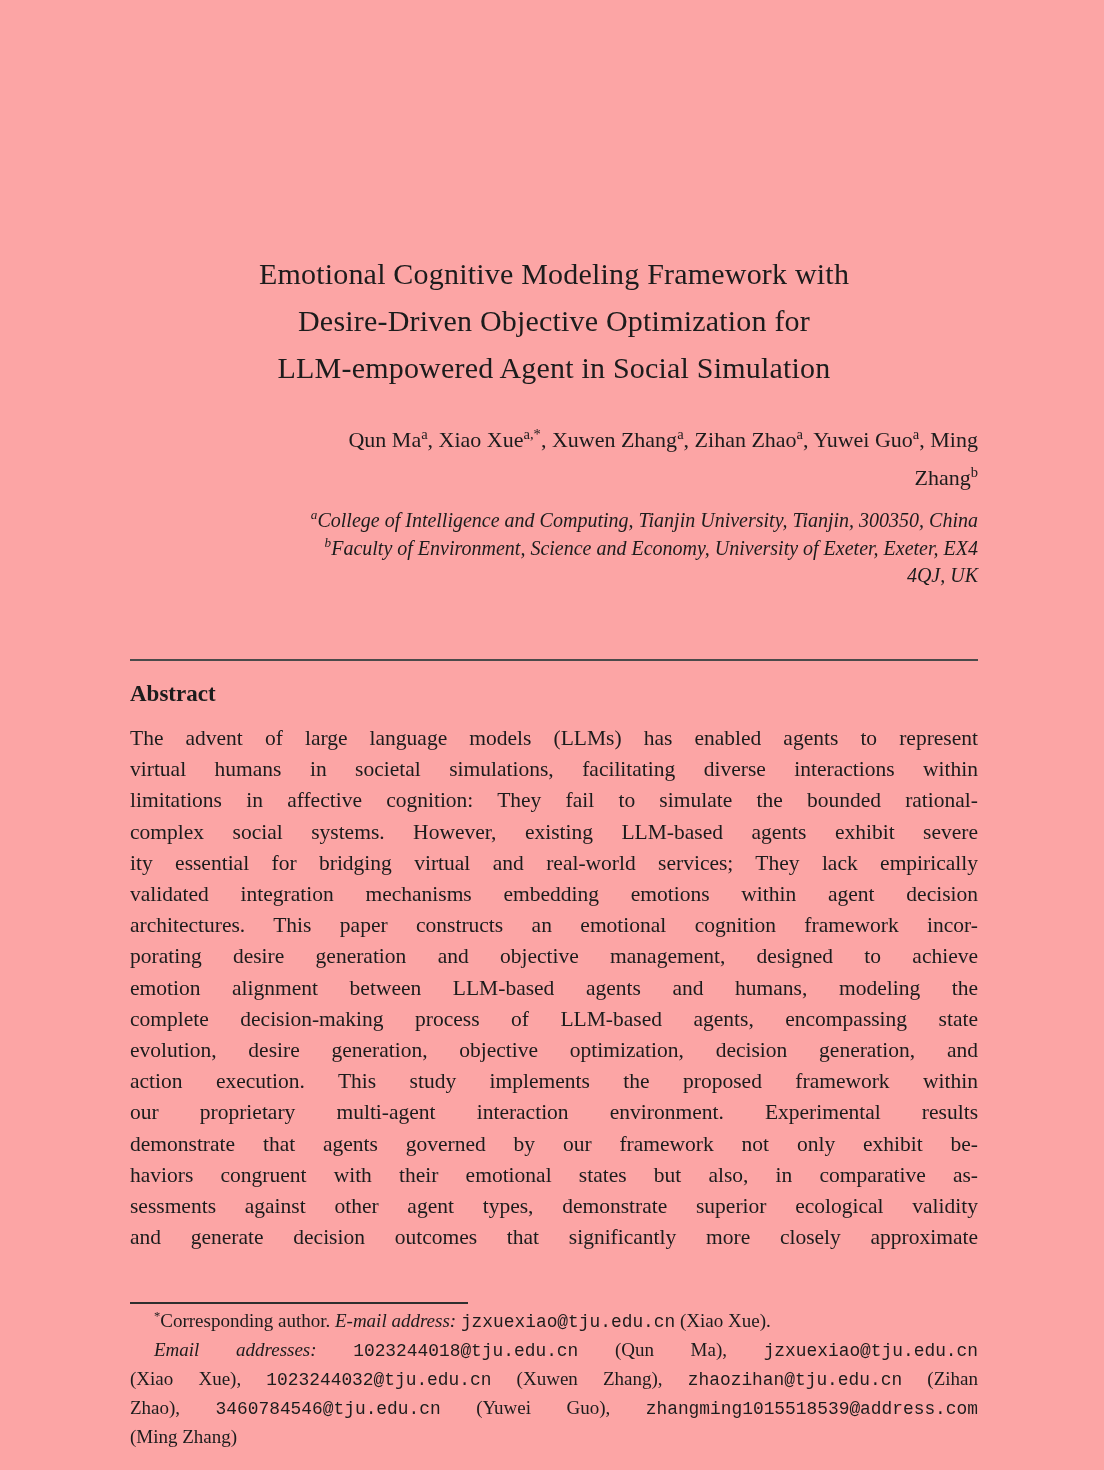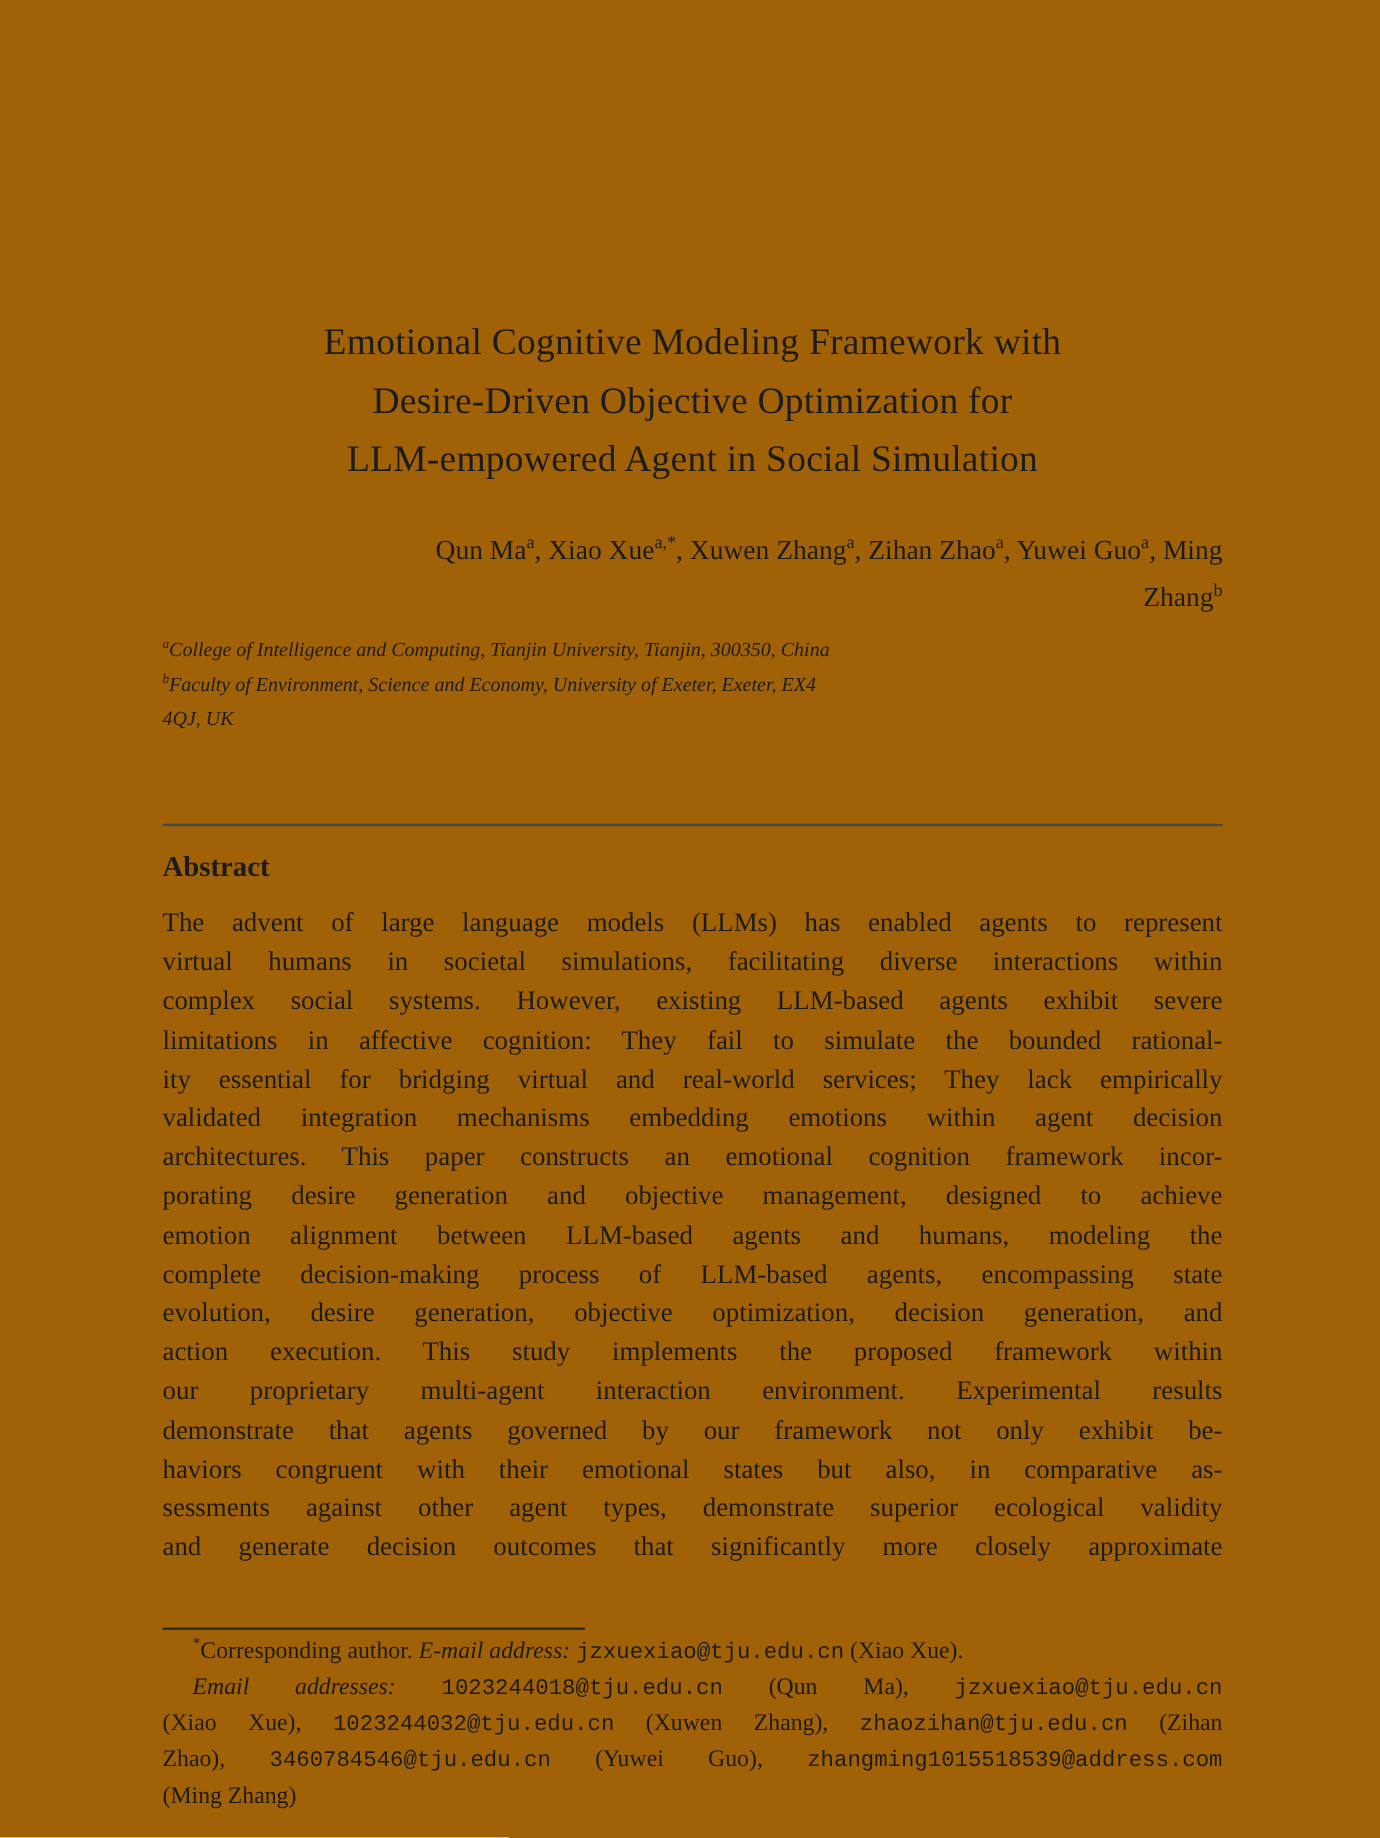--- a/index.html
+++ b/index.html
@@ -1,20 +1,20 @@
 <!DOCTYPE html>
 <html><head>
 <meta charset="utf-8">
 <style>
   html, body { margin: 0; padding: 0; background: #ffffff; }
   .page {
     position: relative;
     width: 1104px;
     height: 1470px;
-    background: #a16207;
+    background: #fca5a5;
     font-family: "Liberation Serif", "DejaVu Serif", serif;
     color: #1c1c1c;
     overflow: hidden;
   }
   .col { position: absolute; left: 130px; width: 848px; }
 
   #title {
     top: 250px;
     font-size: 30px;
     line-height: 47px;
@@ -22,23 +22,23 @@
     letter-spacing: 0.2px;
   }
   #authors {
     top: 421px;
     font-size: 22px;
     line-height: 38px;
     text-align: right;
   }
   #affiliations {
     top: 507px;
-    font-size: 16px;
+    font-size: 20px;
     line-height: 27.5px;
-    text-align: left;
+    text-align: right;
     font-style: italic;
   }
   #abstract-rule {
     top: 659px;
     height: 0;
     border-top: 2px solid #4a4a4a;
   }
   #abstract-heading {
     top: 681px;
     font-size: 23px;
@@ -103,22 +103,22 @@
       <div class="line"><span class="s-rm">4QJ, UK</span></div>
     </div>
 
   <div class="col" id="abstract-rule"></div>
 
   <div class="col" id="abstract-heading">Abstract</div>
 
   <div class="col" id="abstract-body">
       <div class="line"><span class="s-rm">The advent of large language models (LLMs) has enabled agents to represent</span></div>
       <div class="line"><span class="s-rm">virtual humans in societal simulations, facilitating diverse interactions within</span></div>
+      <div class="line"><span class="s-rm">limitations in affective cognition: They fail to simulate the bounded rational-</span></div>
       <div class="line"><span class="s-rm">complex social systems. However, existing LLM-based agents exhibit severe</span></div>
-      <div class="line"><span class="s-rm">limitations in affective cognition: They fail to simulate the bounded rational-</span></div>
       <div class="line"><span class="s-rm">ity essential for bridging virtual and real-world services; They lack empirically</span></div>
       <div class="line"><span class="s-rm">validated integration mechanisms embedding emotions within agent decision</span></div>
       <div class="line"><span class="s-rm">architectures. This paper constructs an emotional cognition framework incor-</span></div>
       <div class="line"><span class="s-rm">porating desire generation and objective management, designed to achieve</span></div>
       <div class="line"><span class="s-rm">emotion alignment between LLM-based agents and humans, modeling the</span></div>
       <div class="line"><span class="s-rm">complete decision-making process of LLM-based agents, encompassing state</span></div>
       <div class="line"><span class="s-rm">evolution, desire generation, objective optimization, decision generation, and</span></div>
       <div class="line"><span class="s-rm">action execution.  This study implements the proposed framework within</span></div>
       <div class="line"><span class="s-rm">our proprietary multi-agent interaction environment.  Experimental results</span></div>
       <div class="line"><span class="s-rm">demonstrate that agents governed by our framework not only exhibit be-</span></div>

